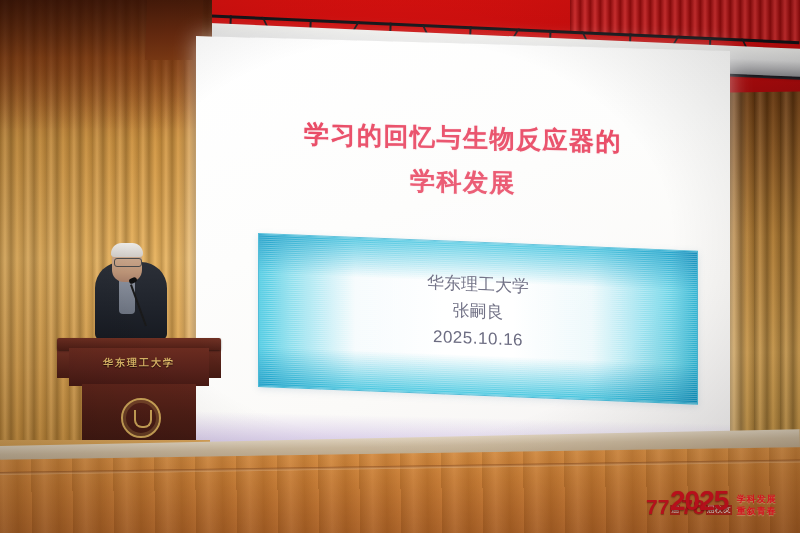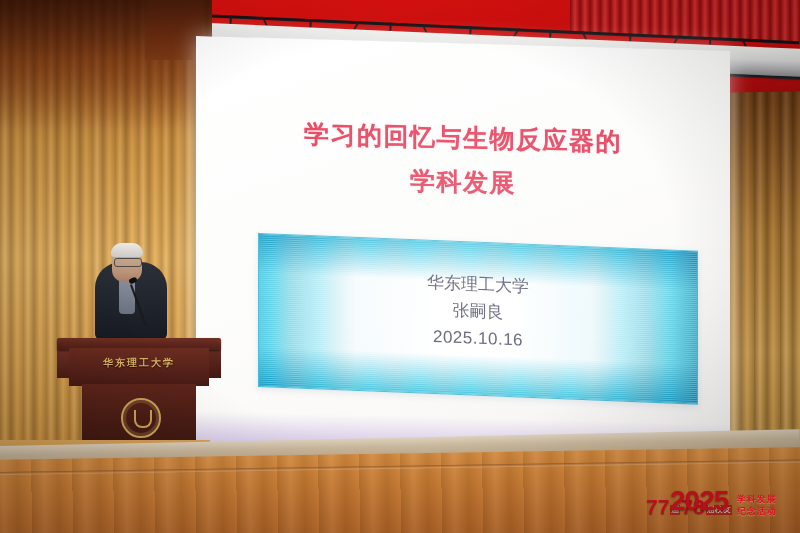--- a/index.html
+++ b/index.html
@@ -533,20 +533,20 @@
 
   <div class="watermark">
     <div class="wm-row">
       <span class="wm-77">77</span>
       <span class="wm-jie">届</span>
       <span class="wm-78">78</span>
       <span class="wm-xiaoyou">届校友</span>
       <span class="wm-2025">2025</span>
       <span class="wm-cn">
         <span>学科发展</span>
-        <span>纪念活动</span>
+        <span>重叙青春</span>
       </span>
     </div>
   </div>
 
   <div class="screen-glow"></div>
   <div class="vignette"></div>
 </div>
 
 </body></html>

